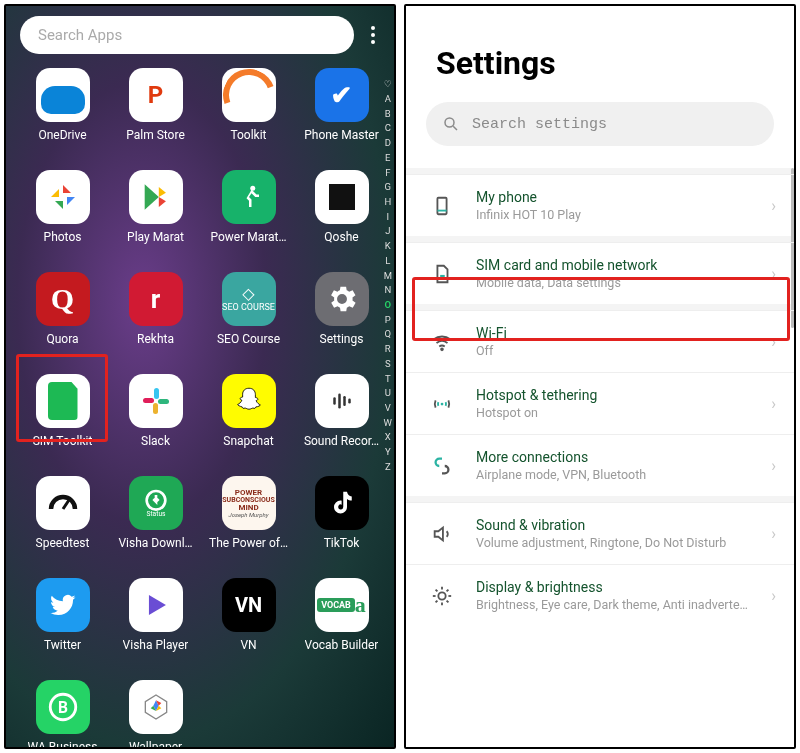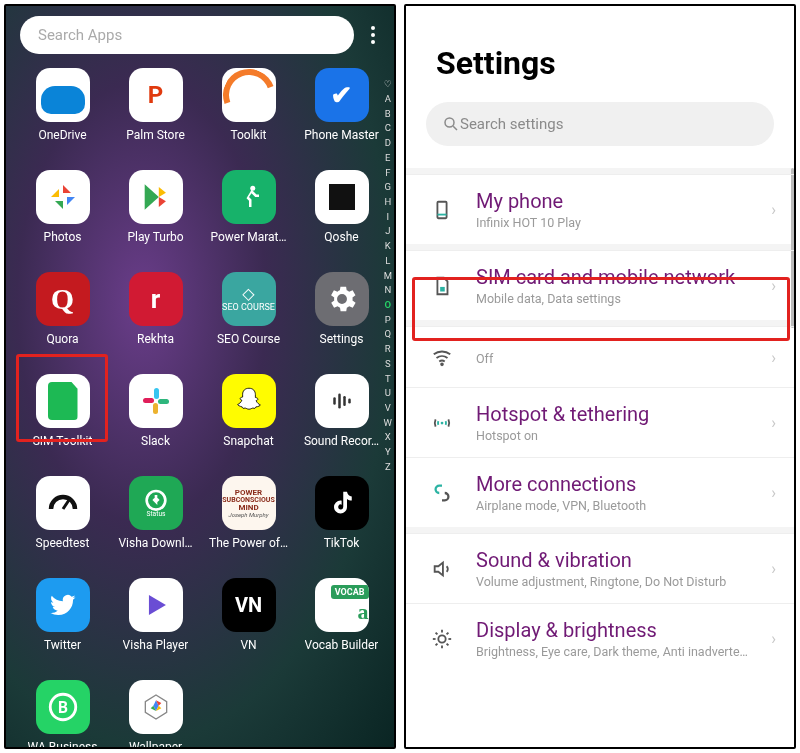--- a/index.html
+++ b/index.html
@@ -119,39 +119,40 @@
   }
   .settings-search {
     margin: 0 20px 22px 20px;
     background:#f0f0f0;
     border-radius:24px;
     height:44px;
     display:flex;align-items:center;
     padding:0 16px;
     color:#8a8a8a;
     font-size:15px;
-    gap:0;
+    gap:12px;
+    font-family:Liberation Mono, monospace;
   }
   .settings-list{flex:1;overflow:hidden;position:relative;}
   .setting-item {
     display:flex;
     align-items:center;
     padding:14px 18px 14px 20px;
     gap:18px;
     border-top:1px solid #eee;
     position:relative;
   }
   .setting-item:first-child{border-top:6px solid #f4f4f4;}
   .sep-thick{height:6px;background:#f4f4f4;}
   .si-icon{
     width:32px;height:32px;display:flex;align-items:center;justify-content:center;
     color:#555;font-size:20px;flex-shrink:0;
   }
   .si-text{flex:1;min-width:0;}
-  .si-title{font-size:20px;color:#701a75;}
+  .si-title{font-size:14px;color:#14532d;}
   .si-sub{font-size:12.5px;color:#9a9a9a;margin-top:2px;white-space:nowrap;overflow:hidden;text-overflow:ellipsis;}
   .chev{color:#c8c8c8;font-size:16px;}
   .scroll-hint{position:absolute;right:0;top:0;width:3px;height:160px;background:#bbb;border-radius:2px;}
 
   
   .ic-onedrive{background:#fff;}
   .ic-onedrive::after{content:"";position:absolute;width:44px;height:28px;background:#0a84d8;border-radius:14px 14px 10px 10px;bottom:8px;}
   .ic-palm{background:#fff;color:#e03a0e;font-weight:700;font-size:24px;}
   .ic-payoneer{background:#fff;}
   .ic-payoneer::after{content:"";position:absolute;width:40px;height:40px;border:6px solid #f47b2a;border-radius:50%;border-right-color:transparent;border-bottom-color:transparent;transform:rotate(25deg);}
@@ -174,21 +175,21 @@
   .ic-snap{background:#fffc00;}
   .ic-sound{background:#fff;}
   .ic-speed{background:#fff;}
   .ic-status{background:#1fa855;}
   .ic-powerof{background:#fdf6ee;font-size:7px;color:#8a2b1a;flex-direction:column;line-height:1;}
   .ic-tiktok{background:#000;color:#fff;}
   .ic-turbo{background:#fff;}
   .ic-twitter{background:#1d9bf0;}
   .ic-visha{background:#fff;}
   .ic-vn{background:#000;color:#fff;font-weight:700;font-size:20px;}
-  .ic-vocab{background:#fff;flex-direction:column;align-items:flex-end;}
+  .ic-vocab{background:#fff;flex-direction:row;}
   .ic-wab{background:#25d366;}
   .ic-wall{background:#fff;}
 </style>
 </head>
 <body>
 
 <div class="phone drawer">
   <div class="search-row">
     <div class="search-pill">
       <span>Search Apps</span>
@@ -232,21 +233,21 @@
       </div>
     <div class="app">
         <div class="app-icon ic-play">
           <svg width="34" height="34" viewBox="0 0 24 24">
             <path fill="#34a853" d="M4 3l10 9L4 21z"></path>
             <path fill="#fbbc04" d="M14 12l5-3-5-4z"></path>
             <path fill="#ea4335" d="M14 12l5 3-5 4z"></path>
             <path fill="#4285f4" d="M4 3l10 9-10 9z" opacity=".0"></path>
           </svg>
         </div>
-        <div class="app-label">Play Turbo</div>
+        <div class="app-label">Play Marat</div>
       </div>
     <div class="app">
         <div class="app-icon ic-power">
           <svg width="30" height="30" viewBox="0 0 24 24" fill="#fff">
             <circle cx="15" cy="5" r="2"></circle>
             <path d="M13 8l-3 5 2 2v5h2v-6l-2-2 2-3 3 3h3v-2h-2l-4-4z"></path>
           </svg>
         </div>
         <div class="app-label">Power Marat…</div>
       </div>
@@ -482,20 +483,21 @@
     <div class="setting-item">
       <div class="si-icon">
           <svg width="22" height="22" viewBox="0 0 24 24" fill="none" stroke="#555" stroke-width="2">
             <path d="M3 9a15 15 0 0 1 18 0"></path>
             <path d="M6 13a10 10 0 0 1 12 0"></path>
             <path d="M9 17a5 5 0 0 1 6 0"></path>
             <circle cx="12" cy="20" r="1" fill="#555"></circle>
           </svg>
         </div>
       <div class="si-text">
+          <div class="si-title">Wi-Fi</div>
           <div class="si-sub">Off</div>
         </div>
       <div class="chev">›</div>
     </div>
 
     <div class="setting-item">
       <div class="si-icon">
           <svg width="24" height="22" viewBox="0 0 24 24" fill="none" stroke="#555" stroke-width="2">
             <path d="M5 8a10 10 0 0 0 0 8"></path>
             <path d="M19 8a10 10 0 0 1 0 8"></path>

